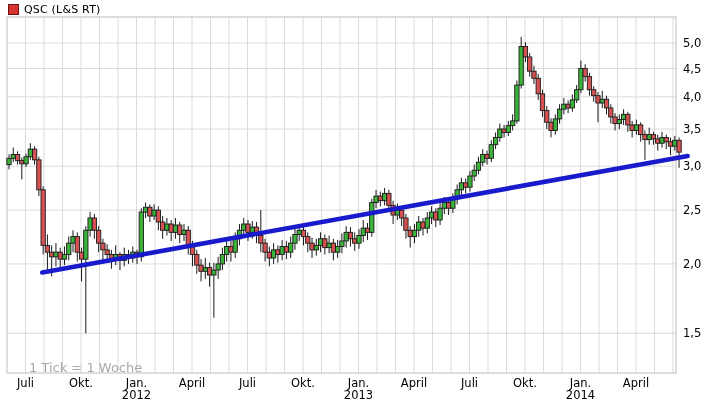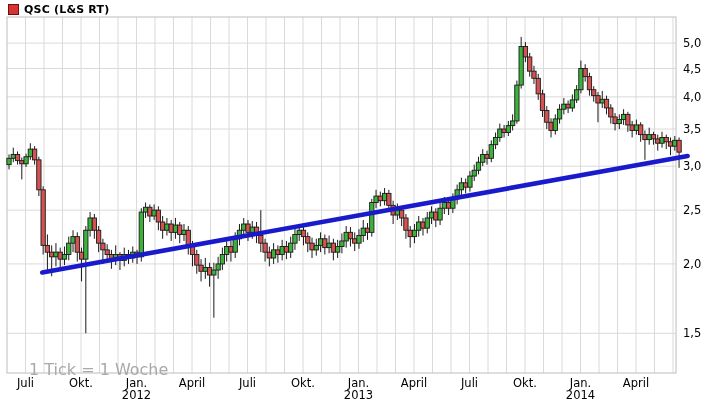--- a/index.html
+++ b/index.html
@@ -1,21 +1,21 @@
 <!DOCTYPE html>
 <html><head>
 <meta charset="utf-8">
 <style>
   html,body{margin:0;padding:0;background:#fff;}
   .window{position:relative;width:717px;height:403px;background:#fff;overflow:hidden;
           font-family:"DejaVu Sans","Liberation Sans",sans-serif;}
   .legend{position:absolute;top:3px;left:8px;display:flex;align-items:center;gap:5px;z-index:3;}
   .swatch{width:9px;height:9px;border:1px solid #6b1111;background:#d73333;}
-  .title{font-size:11px;font-weight:bold;color:#000;letter-spacing:0.2px;}
-  .footnote{position:absolute;left:29px;top:360px;font-size:16px;color:#a9a9a9;z-index:2;}
+  .title{font-size:11px;font-weight:normal;color:#000;letter-spacing:0.2px;}
+  .footnote{position:absolute;left:29px;top:360px;font-size:13px;color:#a9a9a9;z-index:2;}
   svg{position:absolute;left:0;top:0;}
 </style>
 </head>
 <body>
 
 <div class="window">
   <div class="legend">
     <span class="swatch" id="swatch" style="background: rgb(215, 51, 51);"></span>
     <span class="title">QSC (L&amp;S RT)</span>
   </div>

